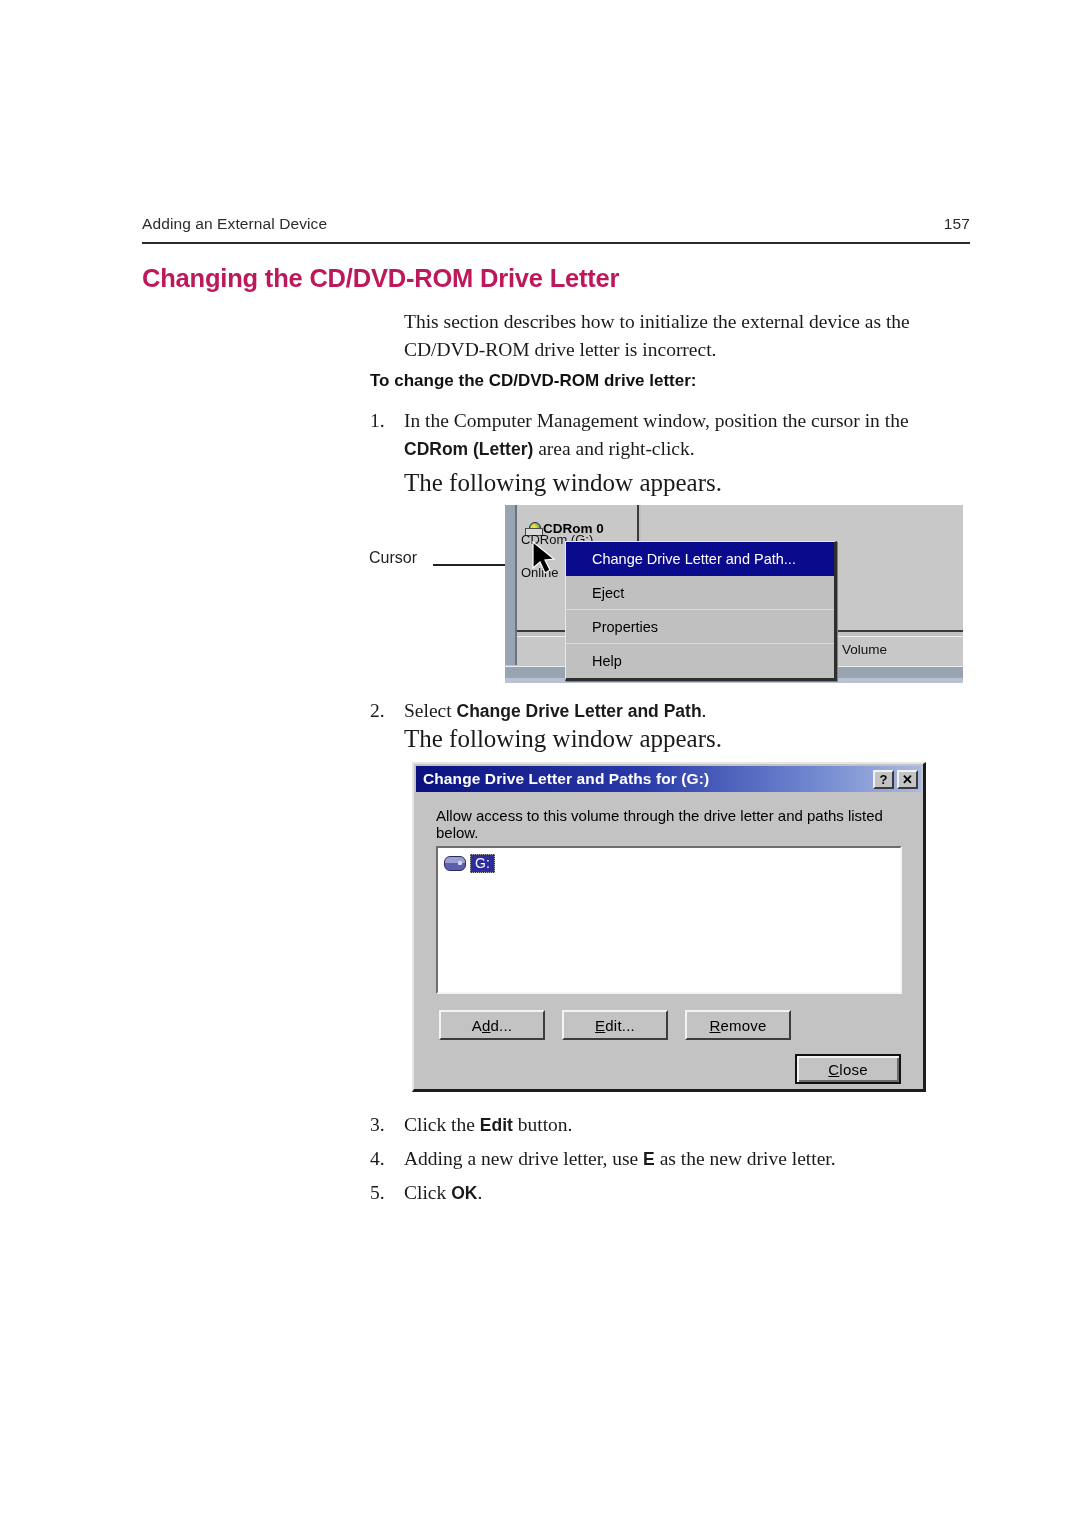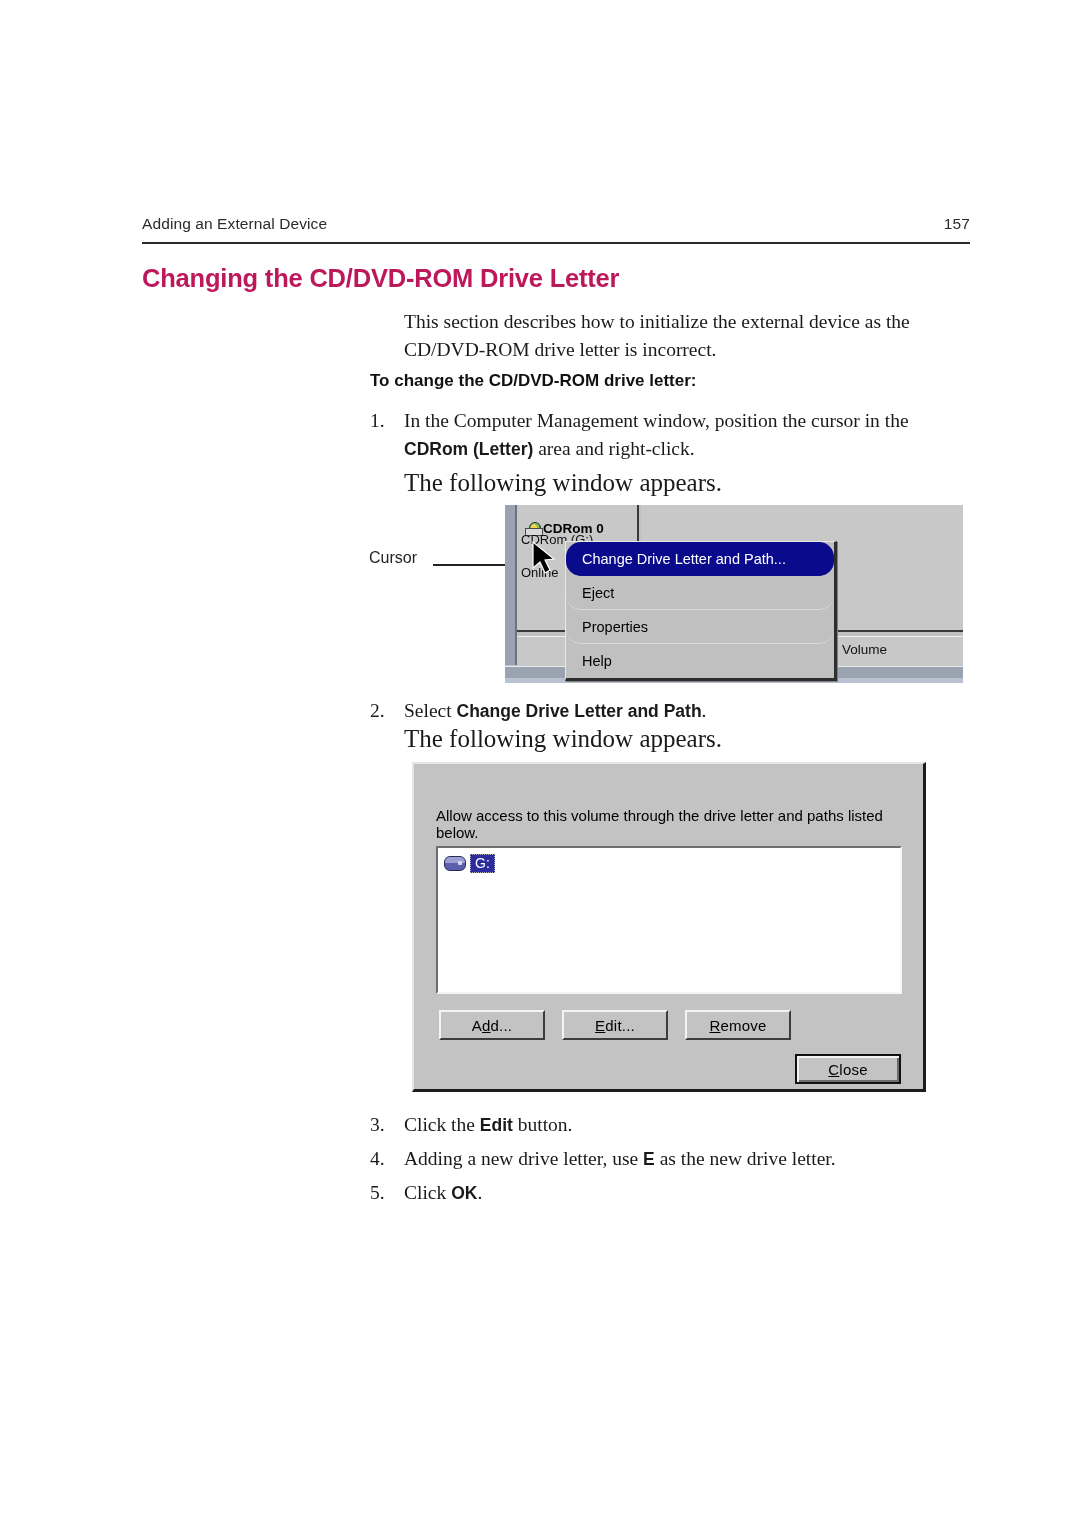--- a/index.html
+++ b/index.html
@@ -213,26 +213,25 @@
     border-top: 1px solid #e8e8e8;
     border-left: 1px solid #e8e8e8;
     border-right: 3px solid #2e2e2e;
     border-bottom: 3px solid #2e2e2e;
     box-shadow: 1px 1px 0 #808080;
   }
   .ctx-item {
     height: 34px;
     display: flex;
     align-items: center;
-    padding-left: 16px;
+    padding-left: 26px;
     font-size: 14.5px;
     color: #000;
     border-bottom: 1px solid #d6dbe0;
     box-sizing: border-box;
-    border-radius: 15px;
   }
   .ctx-item:last-child { border-bottom: none; }
   .ctx-item.highlight {
     background: #0a0a8c;
     color: #ffffff;
     border-bottom: 1px solid #0a0a8c;
   }
 
   
   .dlg {
@@ -424,20 +423,27 @@
 <div class="steps-b">
   <div class="step" style="margin-bottom:0">
     <span class="step-num">2.</span>
     <span class="step-body"><span>Select </span><span class="b">Change Drive Letter and Path</span><span>.</span></span>
   </div>
   <div class="step-note">The following window appears.</div>
 </div>
 
 <div class="dlg">
 
+  <div class="dlg-titlebar">
+    <span class="dlg-title">Change Drive Letter and Paths for  (G:)</span>
+    <span class="titlebtns">
+      <span class="tbtn">?</span>
+      <span class="tbtn">✕</span>
+    </span>
+  </div>
 
   <div class="dlg-desc">Allow access to this volume through the drive letter and paths listed below.</div>
 
   <div class="dlg-list">
     <div class="list-row">
       <span class="drive-icon"></span>
       <span class="list-label">G:</span>
     </div>
   </div>
 

